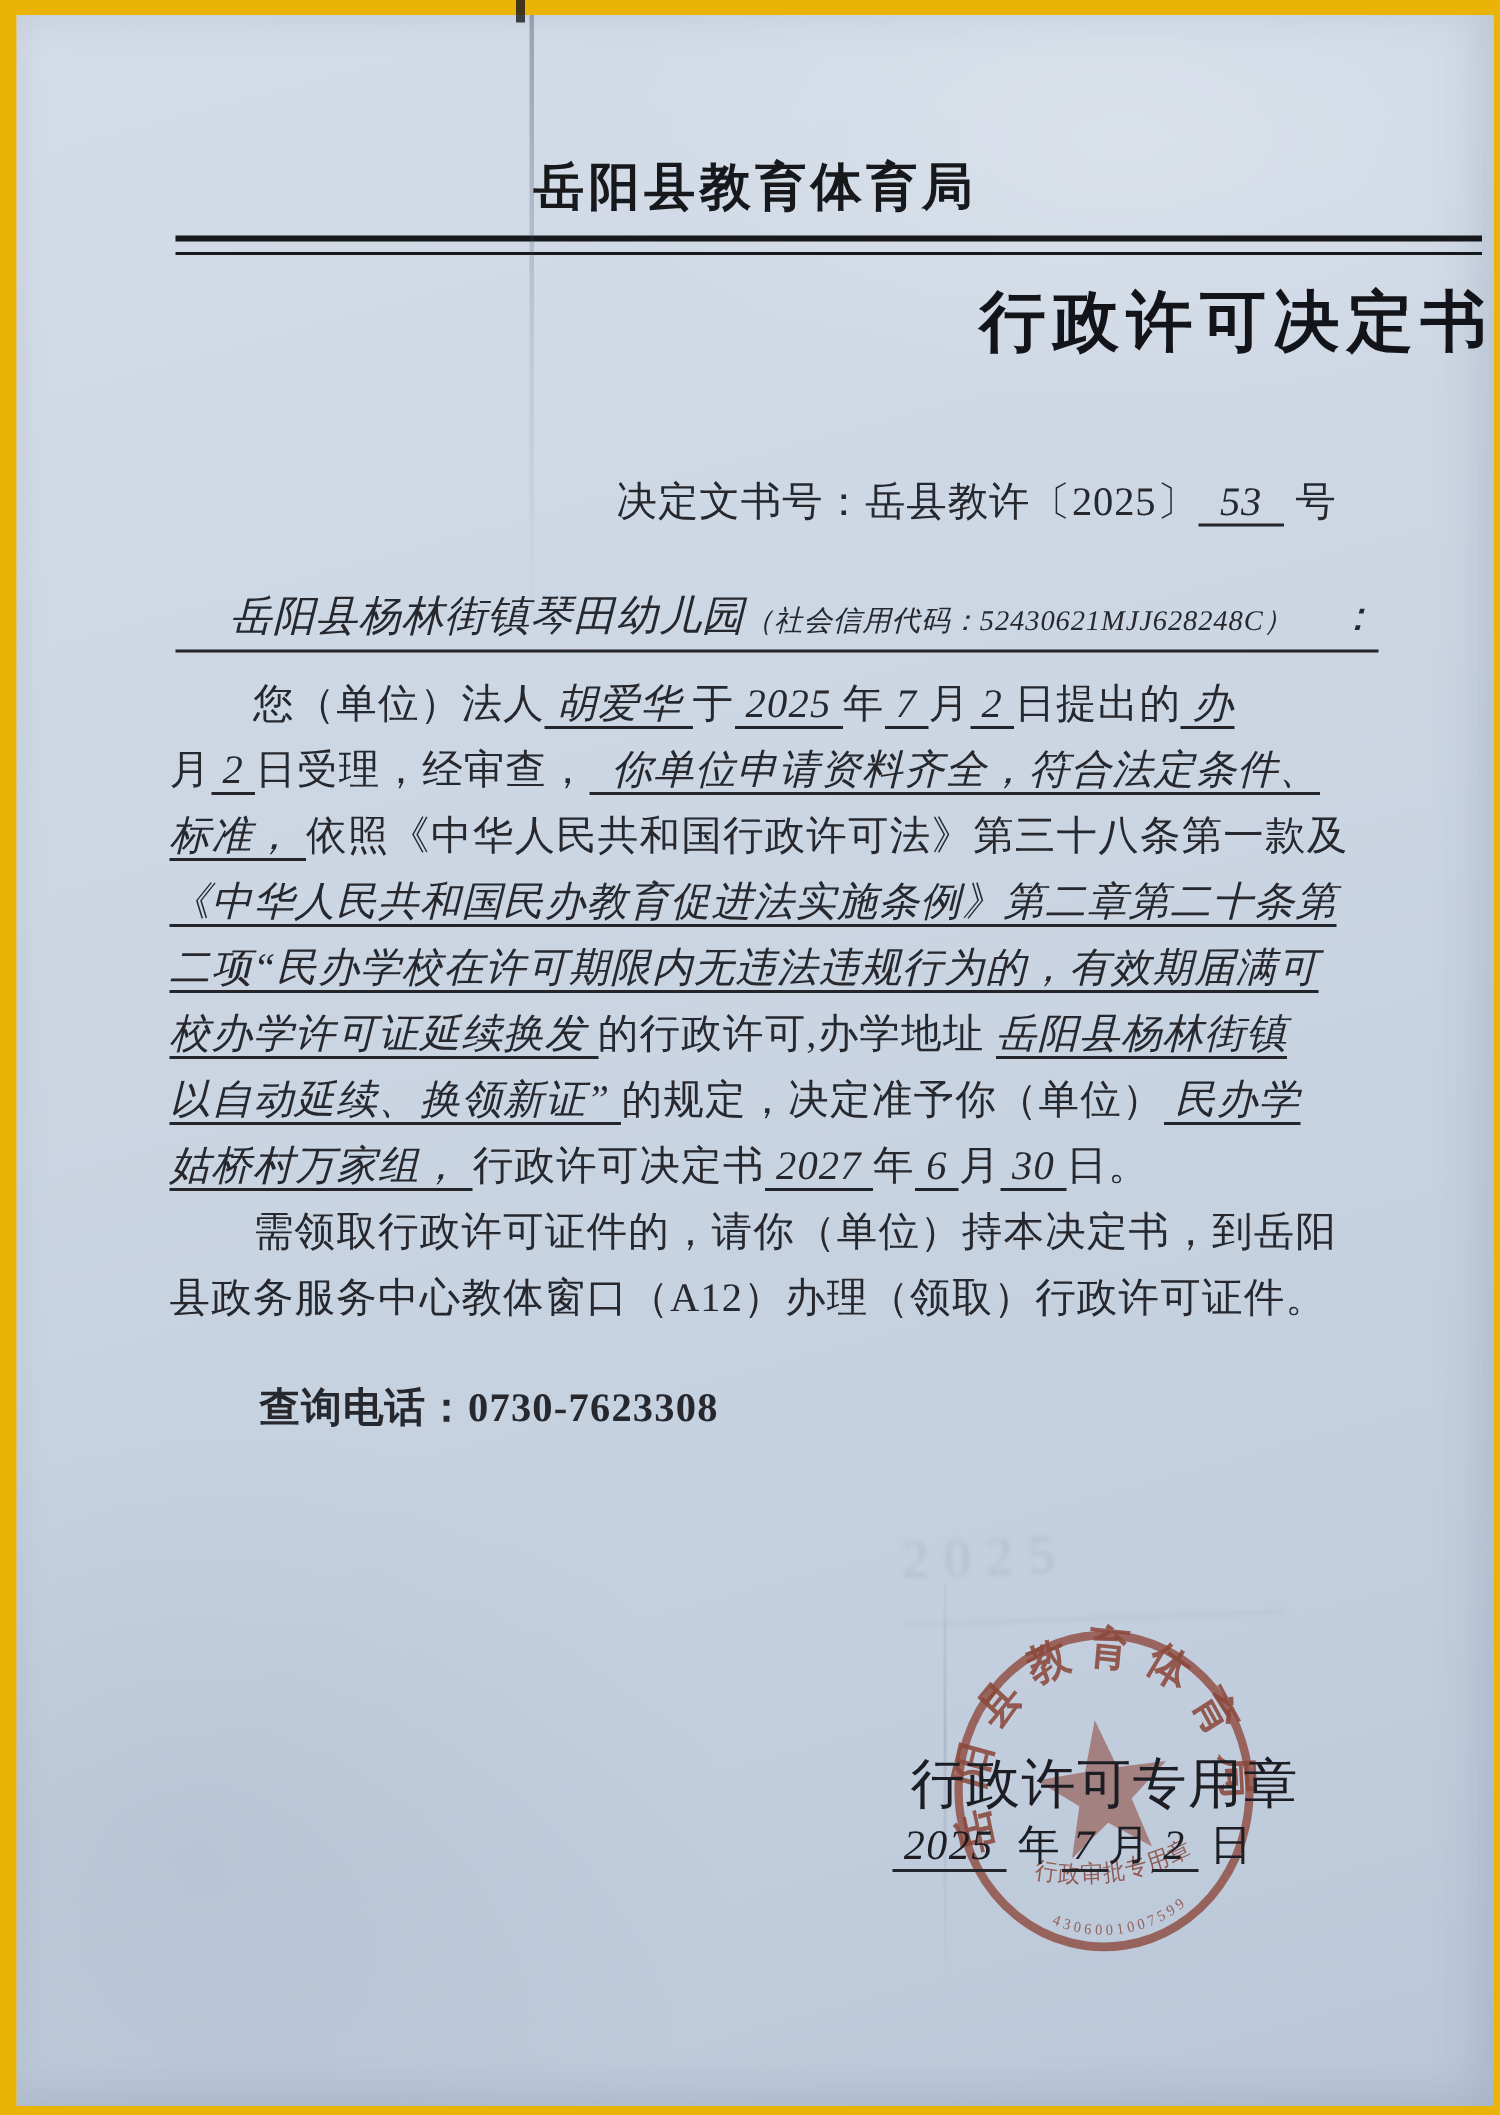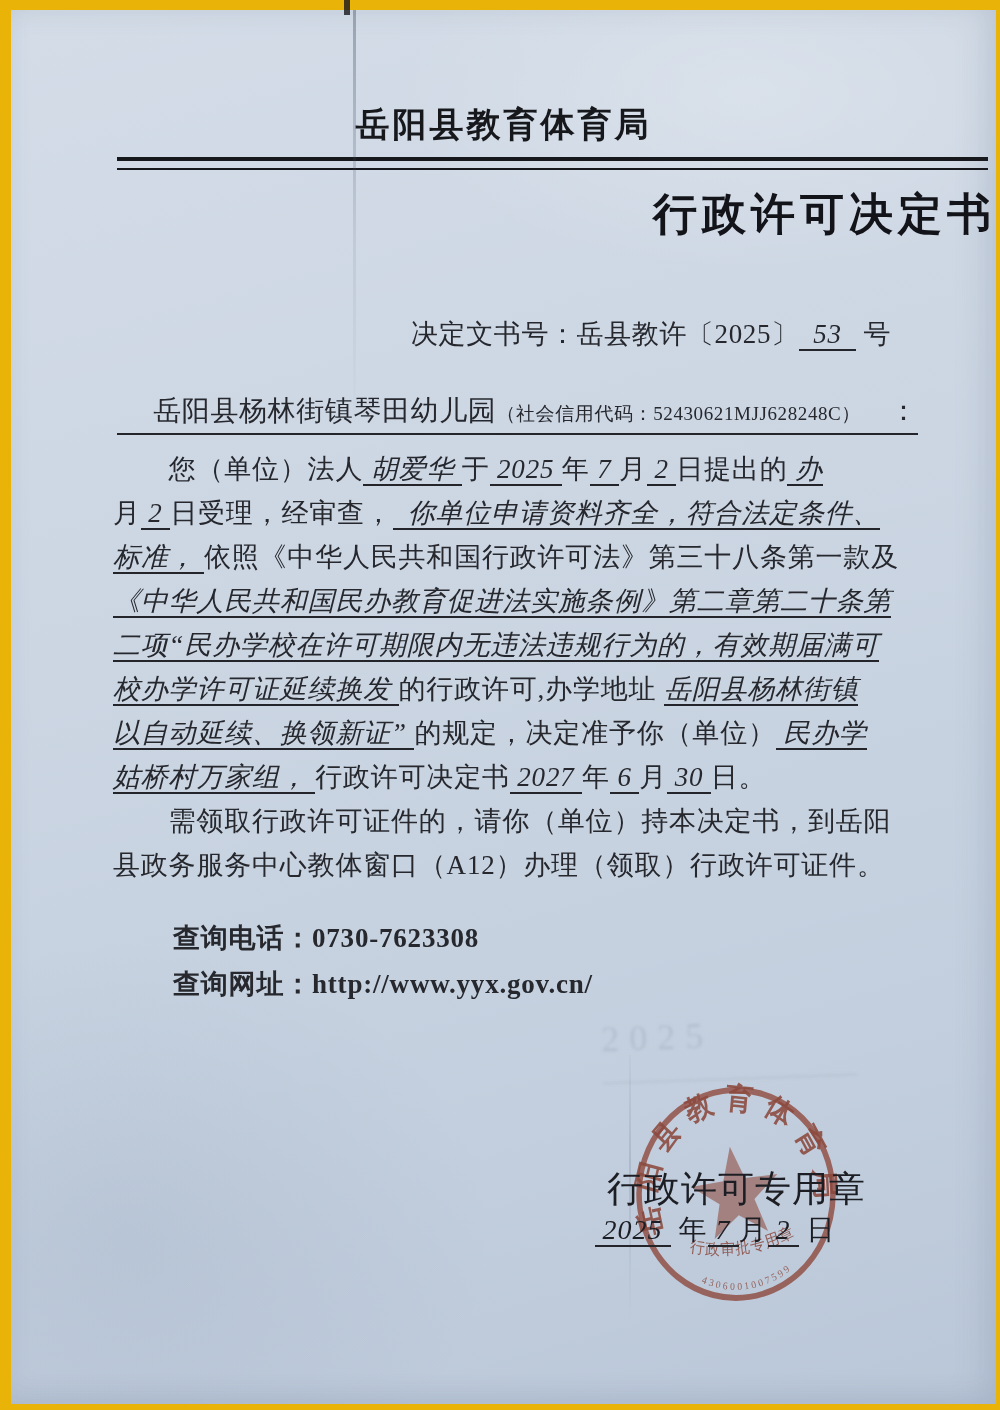--- a/index.html
+++ b/index.html
@@ -35,21 +35,21 @@
     border-top:4px solid #17181c; border-bottom:2px solid #17181c;
   }
   .doc-title {
     margin-top:15px; text-align:right;
     font-size:44px; font-weight:bold; letter-spacing:5px; color:#131419;
   }
   .docno {
     margin:72px 0 0 400px; font-size:27px; white-space:pre; letter-spacing:.6px;
   }
   .addr-row { margin:40px 0 0 106px; font-size:28px; }
-  .addr { display:inline-block; border-bottom:2.5px solid #23252a; padding-bottom:3px; white-space:pre; letter-spacing:.6px; }
+  .addr { display:inline-block; border-bottom:2.5px solid #23252a; padding-bottom:3px; white-space:pre; letter-spacing:.6px;font-style:italic; }
   .addr .small { font-size:19px; }
 
   .body-block { margin:12px 0 0 102px; }
   .body-block + .body-block { margin-top:0; }
   .body-block .line { height:44px; line-height:44px; font-size:27px; letter-spacing:.8px; white-space:pre; }
   .u { border-bottom:2px solid #23252a;font-style:italic; }
 
   .contact { margin:28px 0 0 162px;font-weight:bold; }
   .c-line { height:46px; line-height:46px; font-size:27px; letter-spacing:.8px; white-space:pre; }
 
@@ -106,21 +106,20 @@
         <div class="line"><span class="u">以自动延续、换领新证” </span><span>的规定，决定准予你（单位）</span><span class="u"> 民办学</span></div>
         <div class="line"><span class="u">姑桥村万家组， </span><span>行政许可决定书</span><span class="u"> 2027 </span><span>年</span><span class="u"> 6 </span><span>月</span><span class="u"> 30 </span><span>日。</span></div>
       </div>
     <div class="body-block">
         <div class="line"><span>　　需领取行政许可证件的，请你（单位）持本决定书，到岳阳</span></div>
         <div class="line"><span>县政务服务中心教体窗口（A12）办理（领取）行政许可证件。</span></div>
       </div>
 
     <div class="contact">
       <div class="c-line"><span>查询电话：</span><span>0730-7623308</span></div>
-      <div class="c-line"><span>查询网址：</span><span>http://www.yyx.gov.cn/</span></div>
     </div>
 
     <div class="ghost">2025</div>
 
     <svg class="seal" viewBox="0 0 300 300" width="222" height="238" preserveAspectRatio="none" xmlns="http://www.w3.org/2000/svg">
       <g transform="rotate(-8 150 150)">
         <circle class="ring" cx="150" cy="150" r="131"></circle>
         <polygon class="star" points="150,90 164.7,131.8 209,132.8 173.8,159.7 186.4,202.2 150,177 113.6,202.2 126.2,159.7 91,132.8 135.3,131.8"></polygon>
         <path id="sealArcTop" d="M 52 196 A 108 108 0 1 1 248 196" fill="none"></path>
         <path id="sealArcBanner" d="M 78 213 Q 150 237 222 213" fill="none"></path>

